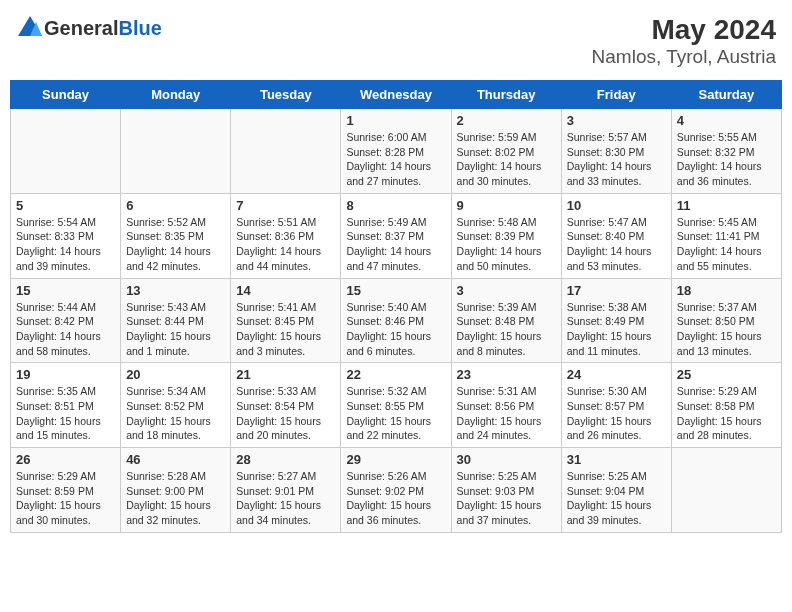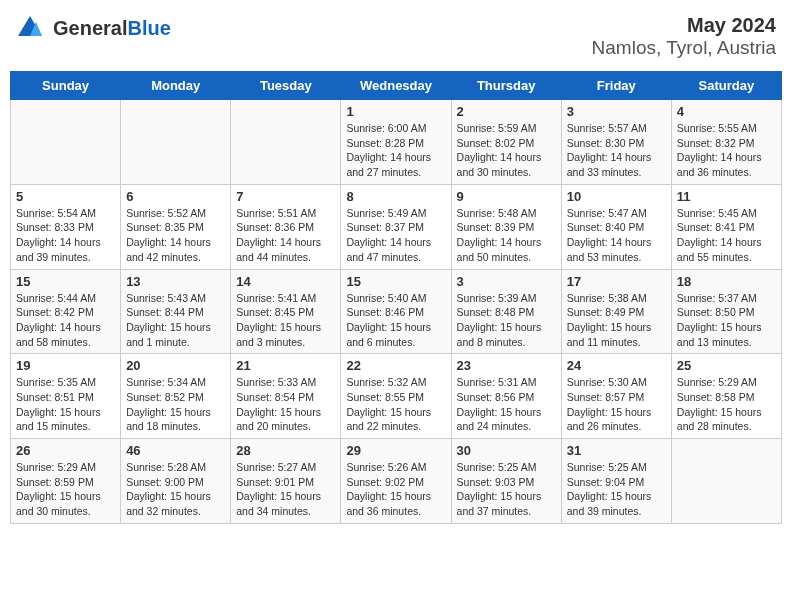--- a/index.html
+++ b/index.html
@@ -13,32 +13,32 @@
     .header {
       display: flex;
       justify-content: space-between;
       align-items: flex-start;
       margin-bottom: 8px;
       padding: 4px 6px;
     }
     .logo {
       display: flex;
       align-items: center;
-      gap: 9px;
+      gap: 0;
       text-align: right;
     }
     .logo-icon {
       width: 28px;
       height: 28px;
     }
     .title-block {
       text-align: right;
     }
     .title-main {
-      font-size: 20px;
+      font-size: 28px;
       font-weight: bold;
       color: #333;
     }
     .title-sub {
       font-size: 19px;
       color: #555;
     }
     .calendar {
       width: 100%;
       border-collapse: collapse;
@@ -178,21 +178,21 @@
         </td>
         <td>
           <span class="day-number">10</span>
           <div class="day-info">Sunrise: 5:47 AM
 Sunset: 8:40 PM
 Daylight: 14 hours and 53 minutes.</div>
         </td>
         <td>
           <span class="day-number">11</span>
           <div class="day-info">Sunrise: 5:45 AM
-Sunset: 8:41 PM
+Sunset: 11:41 PM
 Daylight: 14 hours and 55 minutes.</div>
         </td>
       </tr>
       <tr>
         <td>
           <span class="day-number">15</span>
           <div class="day-info">Sunrise: 5:44 AM
 Sunset: 8:42 PM
 Daylight: 14 hours and 58 minutes.</div>
         </td>

